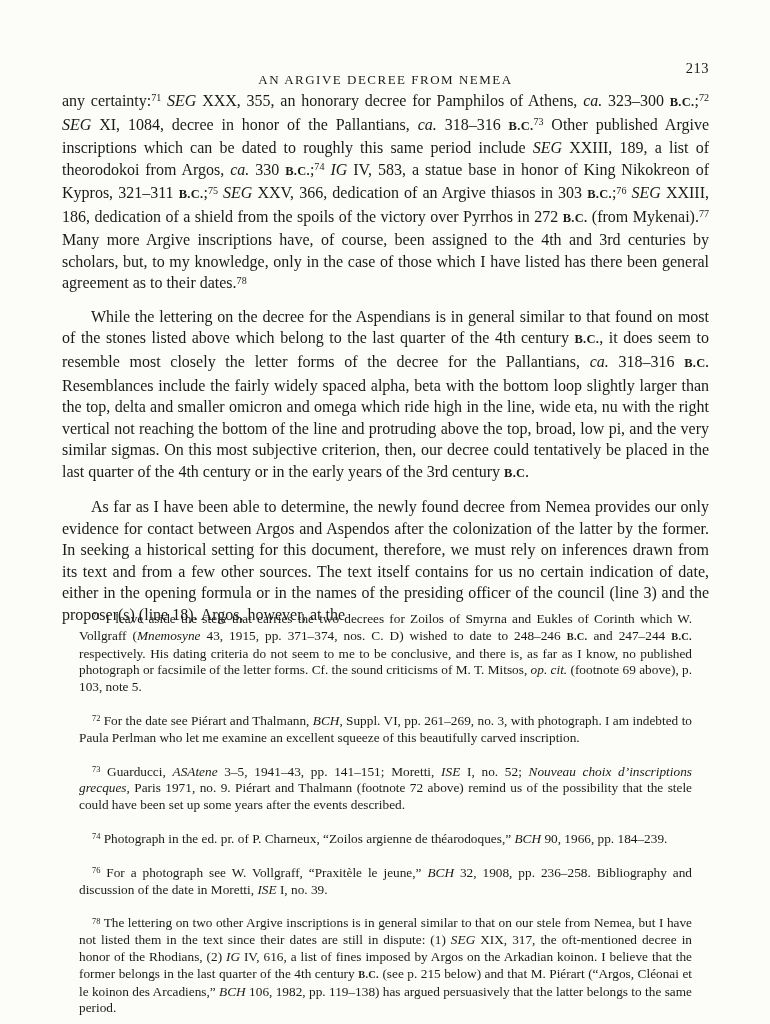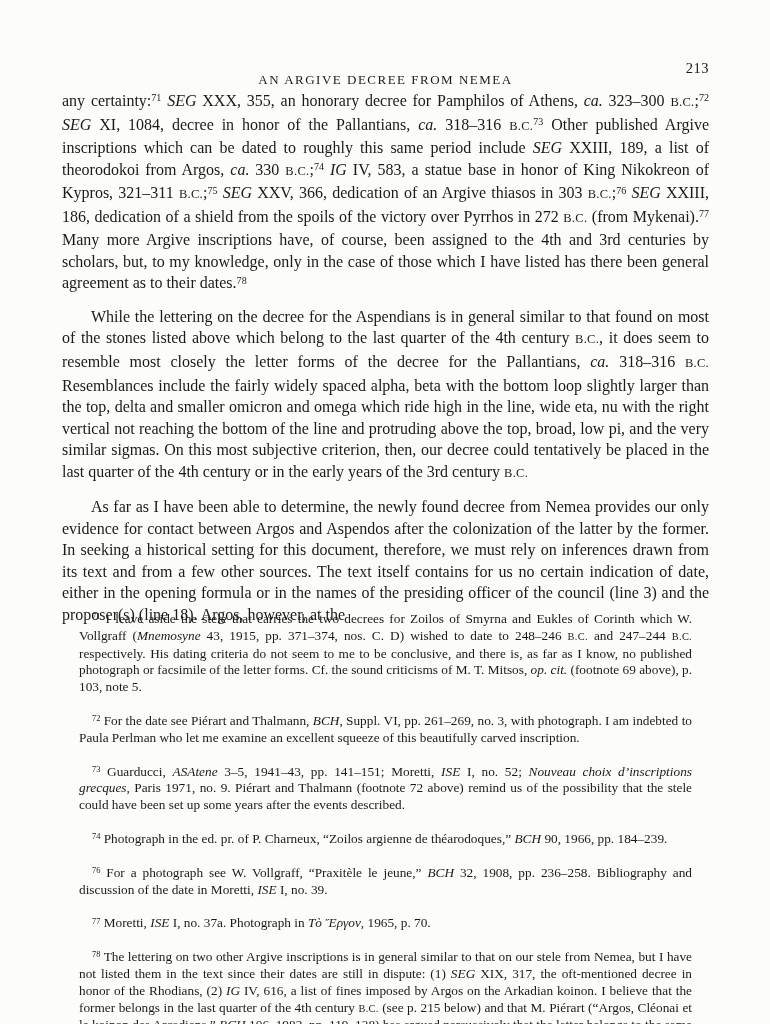--- a/index.html
+++ b/index.html
@@ -57,21 +57,21 @@
     top: 594px;
     font-size: 13.3px;
     line-height: 16.8px;
     text-align: justify;
   }
   .footnotes p {
     margin: 17px;
     text-indent: 13px;
   }
   .i { font-style: italic; }
-  .sc { font-size: 0.78em; letter-spacing: 0.3px; }
+  .sc { font-size: 0.78em; letter-spacing: 0.3px; font-weight: bold; }
   sup {
     font-size: 0.63em;
     line-height: 0;
     vertical-align: baseline;
     position: relative;
     top: -0.45em;
   }
 </style>
 </head>
 <body>
@@ -88,17 +88,16 @@
     <p class="indent"><span>While the lettering on the decree for the Aspendians is in general similar to that found on most of the stones listed above which belong to the last quarter of the 4th century </span><span class="sc">B.C.</span><span>, it does seem to resemble most closely the letter forms of the decree for the Pallantians, </span><span class="i">ca.</span><span> 318–316 </span><span class="sc">B.C.</span><span> Resemblances include the fairly widely spaced alpha, beta with the bottom loop slightly larger than the top, delta and smaller omicron and omega which ride high in the line, wide eta, nu with the right vertical not reaching the bottom of the line and protruding above the top, broad, low pi, and the very similar sigmas. On this most subjective criterion, then, our decree could tentatively be placed in the last quarter of the 4th century or in the early years of the 3rd century </span><span class="sc">B.C.</span></p>
     <p class="indent"><span>As far as I have been able to determine, the newly found decree from Nemea provides our only evidence for contact between Argos and Aspendos after the colonization of the latter by the former. In seeking a historical setting for this document, therefore, we must rely on inferences drawn from its text and from a few other sources. The text itself contains for us no certain indication of date, either in the opening formula or in the names of the presiding officer of the council (line 3) and the proposer(s) (line 18). Argos, however, at the</span></p>
   </div>
 
   <div class="footnotes column">
     <p><sup>71</sup><span> I leave aside the stele that carries the two decrees for Zoilos of Smyrna and Eukles of Corinth which W. Vollgraff (</span><span class="i">Mnemosyne</span><span> 43, 1915, pp. 371–374, nos. C. D) wished to date to 248–246 </span><span class="sc">B.C.</span><span> and 247–244 </span><span class="sc">B.C.</span><span> respectively. His dating criteria do not seem to me to be conclusive, and there is, as far as I know, no published photograph or facsimile of the letter forms. Cf. the sound criticisms of M. T. Mitsos, </span><span class="i">op. cit.</span><span> (footnote 69 above), p. 103, note 5.</span></p>
     <p><sup>72</sup><span> For the date see Piérart and Thalmann, </span><span class="i">BCH</span><span>, Suppl. VI, pp. 261–269, no. 3, with photograph. I am indebted to Paula Perlman who let me examine an excellent squeeze of this beautifully carved inscription.</span></p>
     <p><sup>73</sup><span> Guarducci, </span><span class="i">ASAtene</span><span> 3–5, 1941–43, pp. 141–151; Moretti, </span><span class="i">ISE</span><span> I, no. 52; </span><span class="i">Nouveau choix d’inscriptions grecques</span><span>, Paris 1971, no. 9. Piérart and Thalmann (footnote 72 above) remind us of the possibility that the stele could have been set up some years after the events described.</span></p>
     <p><sup>74</sup><span> Photograph in the ed. pr. of P. Charneux, “Zoilos argienne de théarodoques,” </span><span class="i">BCH</span><span> 90, 1966, pp. 184–239.</span></p>
     <p><sup>76</sup><span> For a photograph see W. Vollgraff, “Praxitèle le jeune,” </span><span class="i">BCH</span><span> 32, 1908, pp. 236–258. Bibliography and discussion of the date in Moretti, </span><span class="i">ISE</span><span> I, no. 39.</span></p>
-    <p><sup>77</sup><span> Moretti, </span><span class="i">ISE</span><span> I, no. 37a. Photograph in </span><span class="i">Τὸ Ἔργον</span><span>, 1965, p. 70.</span></p>
     <p><sup>78</sup><span> The lettering on two other Argive inscriptions is in general similar to that on our stele from Nemea, but I have not listed them in the text since their dates are still in dispute: (1) </span><span class="i">SEG</span><span> XIX, 317, the oft-mentioned decree in honor of the Rhodians, (2) </span><span class="i">IG</span><span> IV, 616, a list of fines imposed by Argos on the Arkadian koinon. I believe that the former belongs in the last quarter of the 4th century </span><span class="sc">B.C.</span><span> (see p. 215 below) and that M. Piérart (“Argos, Cléonai et le koinon des Arcadiens,” </span><span class="i">BCH</span><span> 106, 1982, pp. 119–138) has argued persuasively that the latter belongs to the same period.</span></p>
   </div>
 
 </div>
 
 </body></html>

